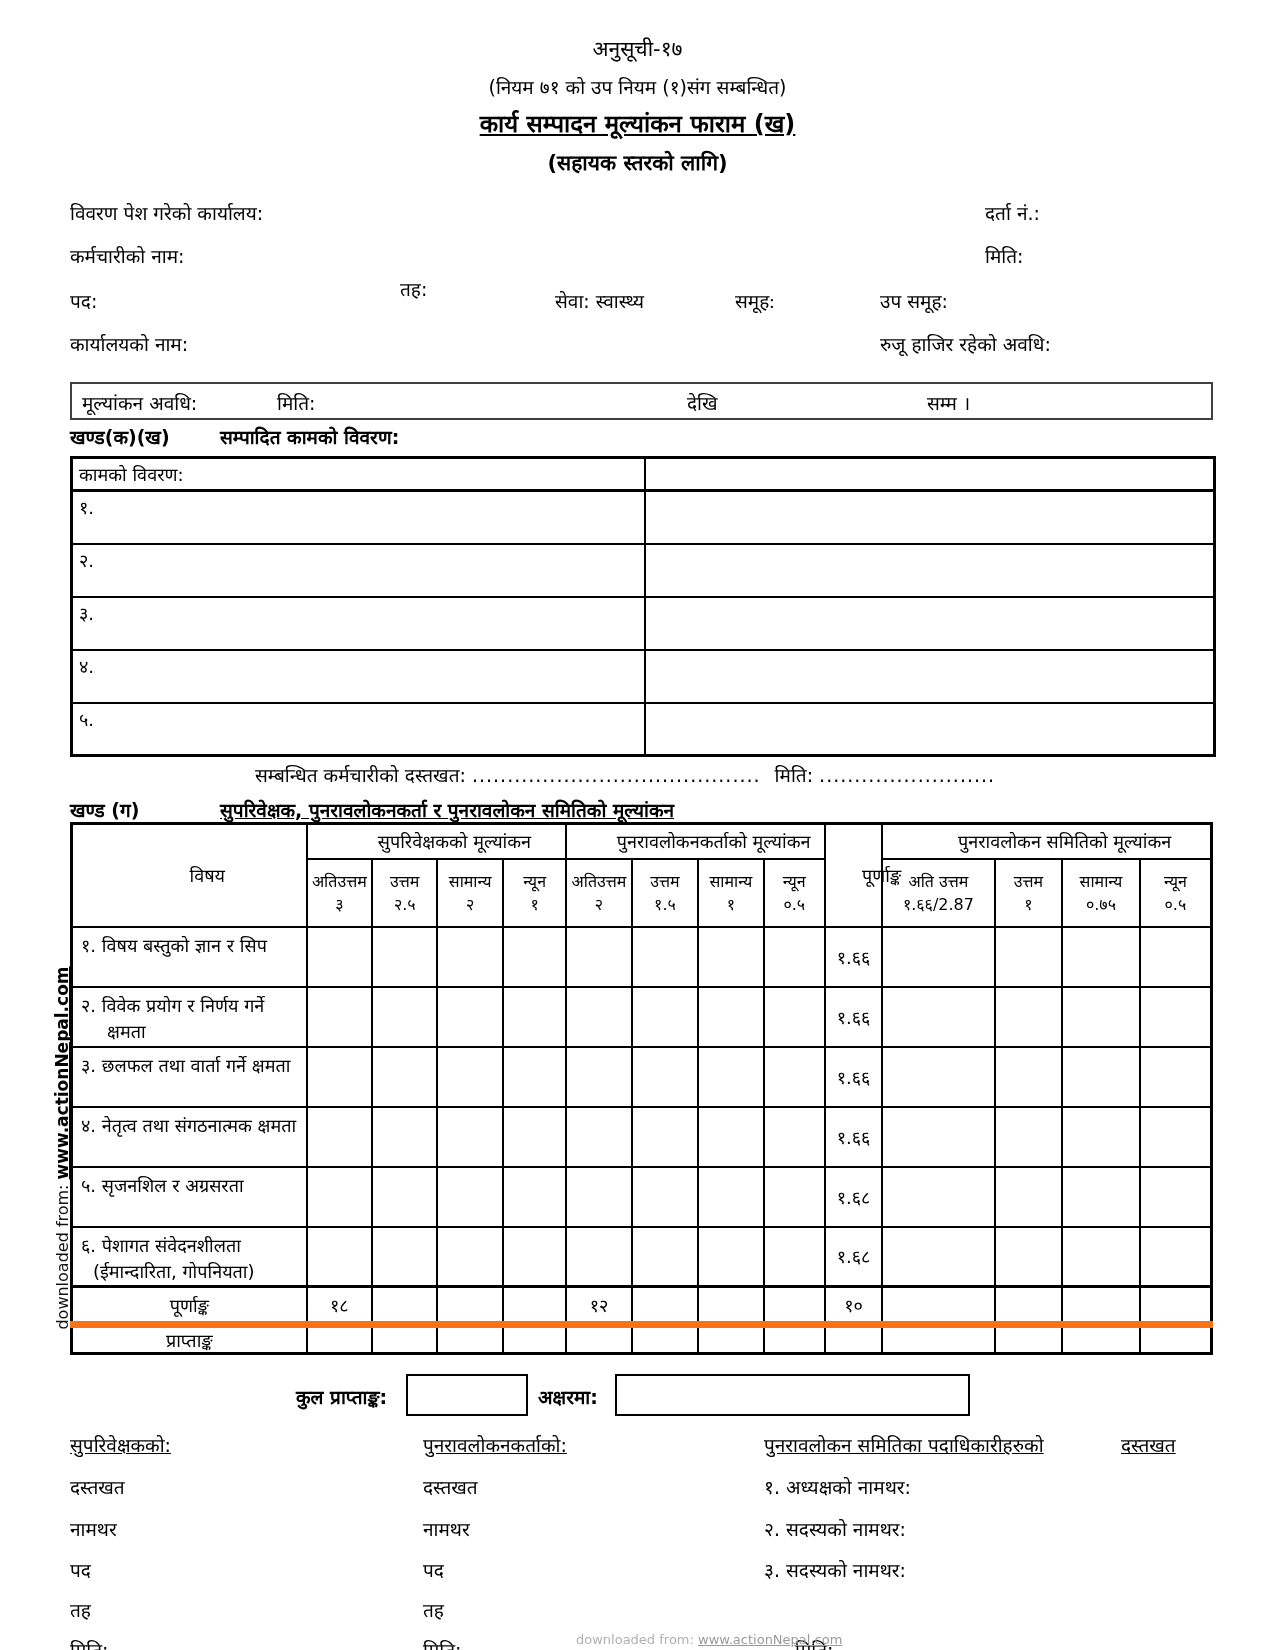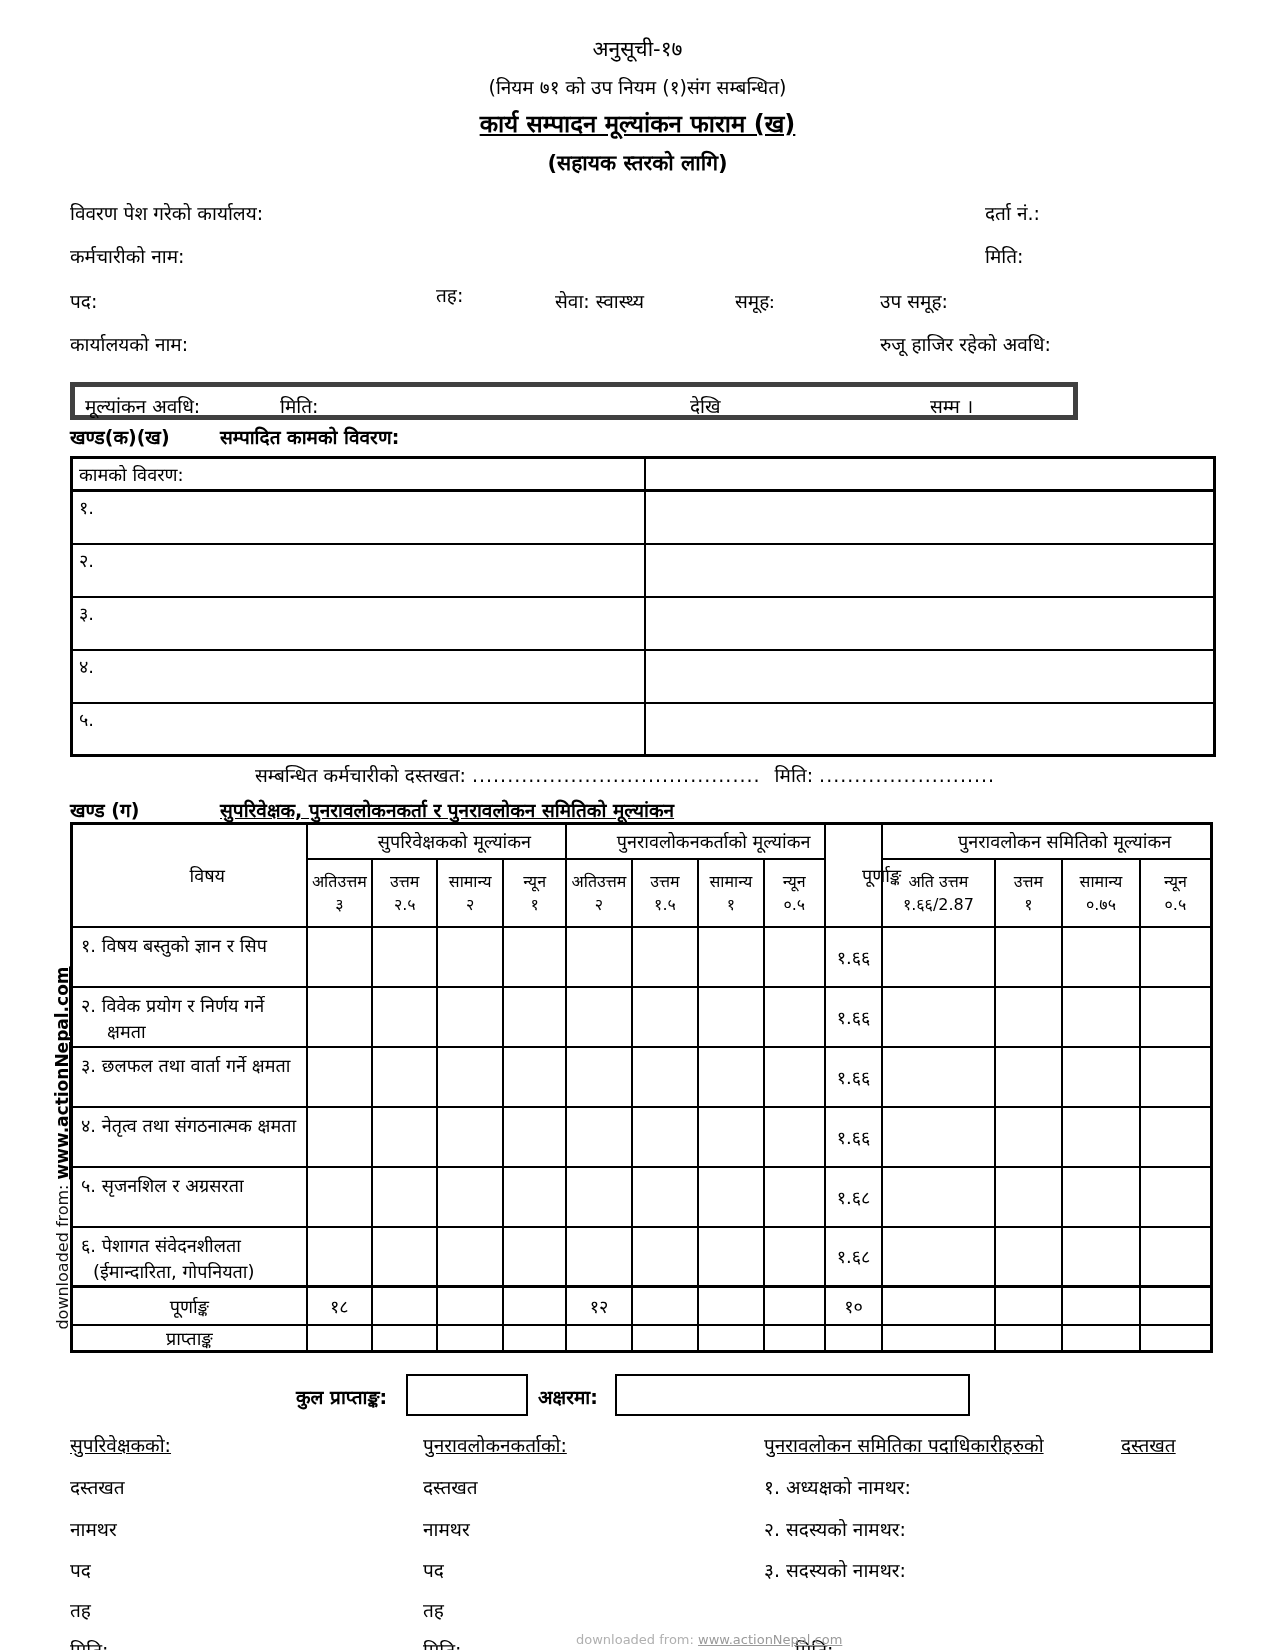--- a/index.html
+++ b/index.html
@@ -27,23 +27,23 @@
   .eval-table td { text-align:center; }
   .eval-table tr.ghead td { height:35px; vertical-align:middle; font-size:18px;padding-left:36px; }
   .eval-table tr.shead td { height:68px; vertical-align:middle; font-size:16px; line-height:23px; padding:1px; }
   .eval-table td.subjhead { vertical-align:middle; font-size:18px; }
   .eval-table td.fmhead { vertical-align:middle; font-size:15px; }
   .eval-table tr.brow td { height:60px; }
   .eval-table td.subj { text-align:left; padding:5px 4px 0 34px; text-indent:-26px; line-height:26px; }
   .eval-table td.subj .note { text-indent:0; margin-left:-14px; }
   .eval-table td.marks { vertical-align:middle; font-size:18px; }
   .eval-table tr.totrow td { height:38px; vertical-align:middle; border-top:3px solid #000; }
-  .eval-table tr.obtrow td { height:26px; vertical-align:middle; border-top:2px solid #f97316; }
-
-  .period-box { position:absolute; left:70px; top:382px; width:1008px; height:38px; border:5px solid #404040; }
+  .eval-table tr.obtrow td { height:26px; vertical-align:middle; border-top:7px solid #f97316; }
+
+  .period-box { position:absolute; left:70px; top:382px; width:1143px; height:38px; border:2px solid #404040; }
   .fill-box { position:absolute; border:2px solid #000; background:#fff; }
 
   .wm-side {
     position:absolute; left:-131px; top:1136px; width:390px; height:24px;
     transform:rotate(-90deg); text-align:center; font-size:16px; color:#111; white-space:nowrap;
   }
   .wm-side .url { font-weight:bold; text-decoration:underline; font-size:17px; color:#000; }
   .wm-bottom { position:absolute; left:576px; top:1632px; font-size:13px; color:#b0b0b0; white-space:nowrap; }
   .wm-bottom .url { text-decoration:underline; color:#9a9a9a; }
   .dots { letter-spacing:1px; }
@@ -58,21 +58,21 @@
   <div class="abs ctr" style="top:34px; font-size:21px;">अनुसूची-१७</div>
   <div class="abs ctr" style="top:74px; font-size:19px;">(नियम ७१ को उप नियम (१)संग सम्बन्धित)</div>
   <div class="abs ctr b" style="top:148px; font-size:21px;">(सहायक स्तरको लागि)</div>
   <div class="abs ctr b u" style="top:106px; font-size:24px;">कार्य सम्पादन मूल्यांकन फाराम (ख)</div>
 
   <div class="abs t19" style="left:70px; top:200px;">विवरण पेश गरेको कार्यालय:</div>
   <div class="abs t19" style="left:985px; top:200px;">दर्ता नं.:</div>
   <div class="abs t19" style="left:70px; top:243px;">कर्मचारीको नाम:</div>
   <div class="abs t19" style="left:985px; top:243px;">मिति:</div>
   <div class="abs t19" style="left:70px; top:288px;">पद:</div>
-  <div class="abs t19" style="left:400px; top:282px;margin-left:36px;">तह:</div>
+  <div class="abs t19" style="left:400px; top:276px;">तह:</div>
   <div class="abs t19" style="left:555px; top:288px;">सेवा: स्वास्थ्य</div>
   <div class="abs t19" style="left:735px; top:288px;font-family:Liberation Serif, serif;">समूह:</div>
   <div class="abs t19" style="left:880px; top:288px;">उप समूह:</div>
   <div class="abs t19" style="left:70px; top:331px;">कार्यालयको नाम:</div>
   <div class="abs t19" style="left:880px; top:331px;">रुजू हाजिर रहेको अवधि:</div>
 
   <div class="period-box">
     <div class="abs t19" style="left:10px; top:6px;">मूल्यांकन अवधि:</div>
     <div class="abs t19" style="left:205px; top:6px;">मिति:</div>
     <div class="abs t19" style="left:615px; top:6px;">देखि</div>

